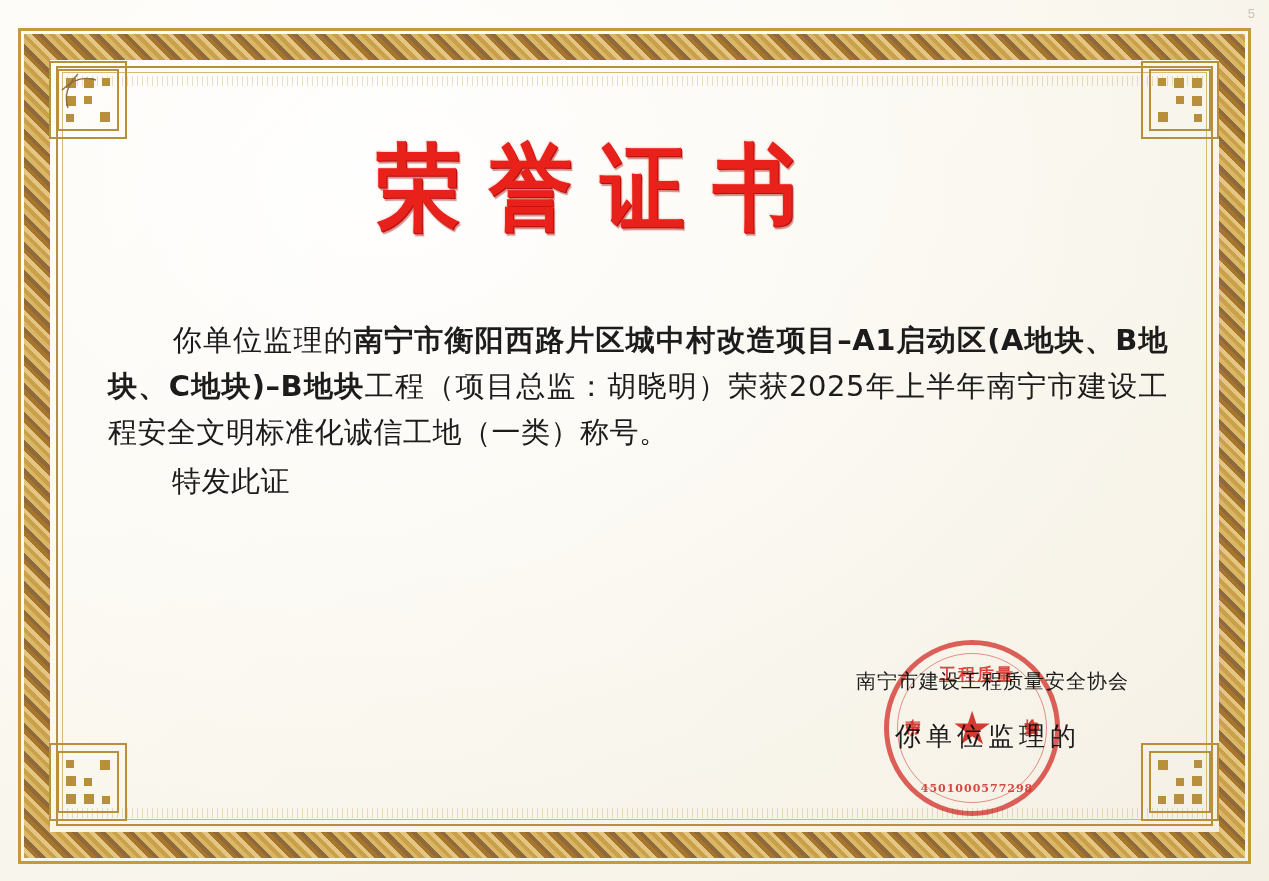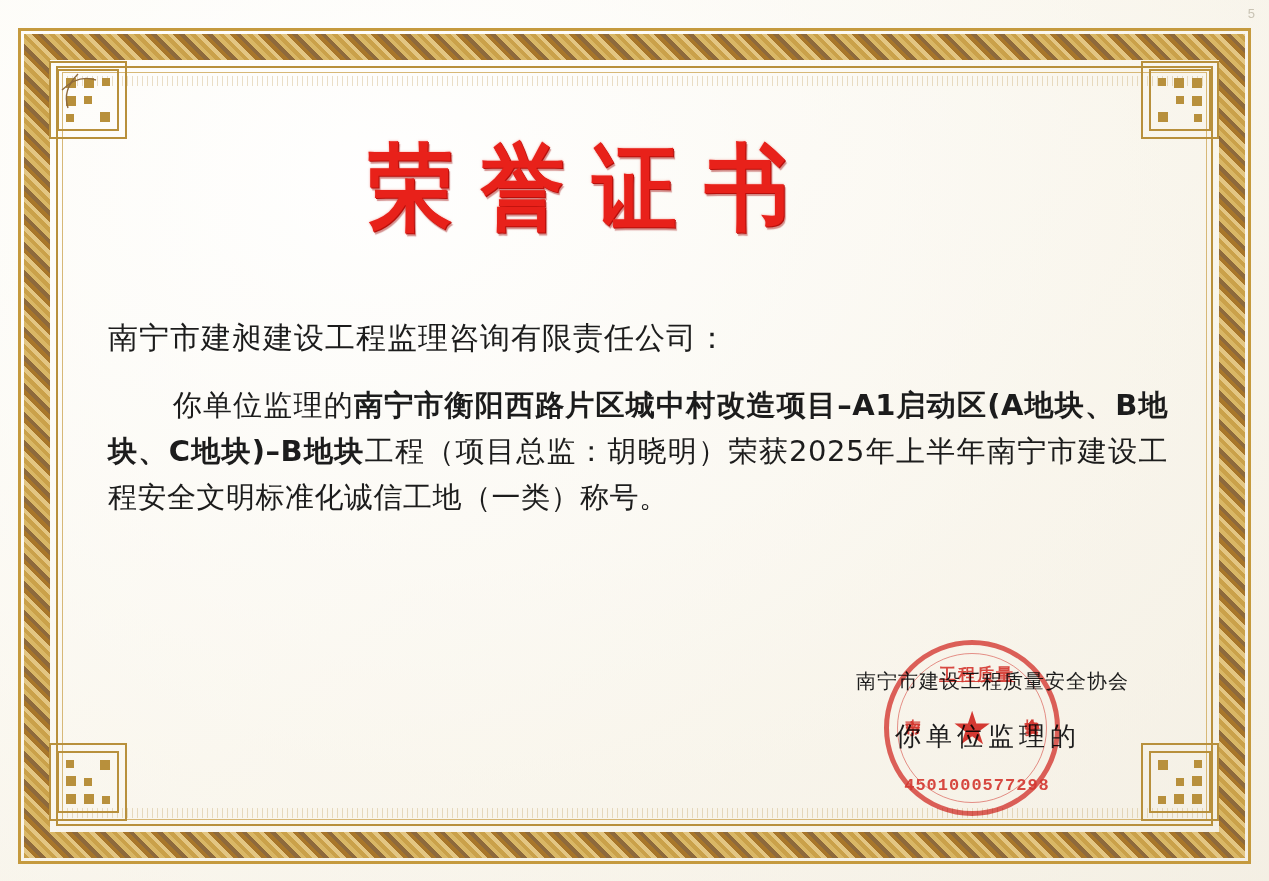--- a/index.html
+++ b/index.html
@@ -106,21 +106,21 @@
     inset: 0;
   }
   .corner-tl { left: 44px;  top: 56px;  }
   .corner-tr { left: 1136px; top: 56px; }
   .corner-bl { left: 44px;  top: 738px; }
   .corner-br { left: 1136px; top: 738px; }
 
   
   .title-wrap {
     position: absolute;
-    left: 0;
+    left: 8px;
     top: 132px;
     width: 1157px;
     text-align: center;
   }
   .title {
     display: inline-block;
     font-family: "DejaVu Serif", "Liberation Serif", serif;
     font-size: 84px;
     letter-spacing: 28px;
     font-weight: 700;
@@ -235,23 +235,22 @@
     font-weight: 700;
     letter-spacing: 2px;
   }
   .seal-text-top {
     top: 18px;
     font-size: 17px;
     text-decoration: underline;
   }
   .seal-text-bottom {
     bottom: 16px;
-    font-size: 17px;
+    font-size: 11px;
     letter-spacing: 1px;
-    font-family: Liberation Mono, monospace;
   }
   .seal-side-left, .seal-side-right {
     position: absolute;
     top: 62px;
     color: rgba(214,32,26,0.9);
     font-family: "DejaVu Serif", "Liberation Serif", serif;
     font-size: 15px;
     font-weight: 700;
     writing-mode: vertical-rl;
   }
@@ -357,23 +356,25 @@
         <rect x="56" y="56" width="10" height="10"></rect>
       </g>
     </svg>
   </div>
 
   <div class="title-wrap">
     <div class="title">荣誉证书</div>
   </div>
 
   <div class="body-text">
-    <div class="addressee">南宁市建昶建设工程监理咨询有限责任公司：</div>
     <div class="para">
       <span class="indent"></span><span>你单位监理的</span><span class="project-name">南宁市衡阳西路片区城中村改造项目–A1启动区(A地块、B地块、C地块)–B地块</span><span>工程（项目总监：胡晓明）荣获2025年上半年南宁市建设工程安全文明标准化诚信工地（一类）称号。</span>
+    </div>
+    <div class="closing">
+      <span class="indent"></span><span>特发此证</span>
     </div>
   </div>
 
   <div class="signature">
     <div class="sig-org">南宁市建设工程质量安全协会</div>
     <div class="sig-date">你单位监理的</div>
   </div>
 
   <div class="seal">
     <div class="seal-inner-ring"></div>

